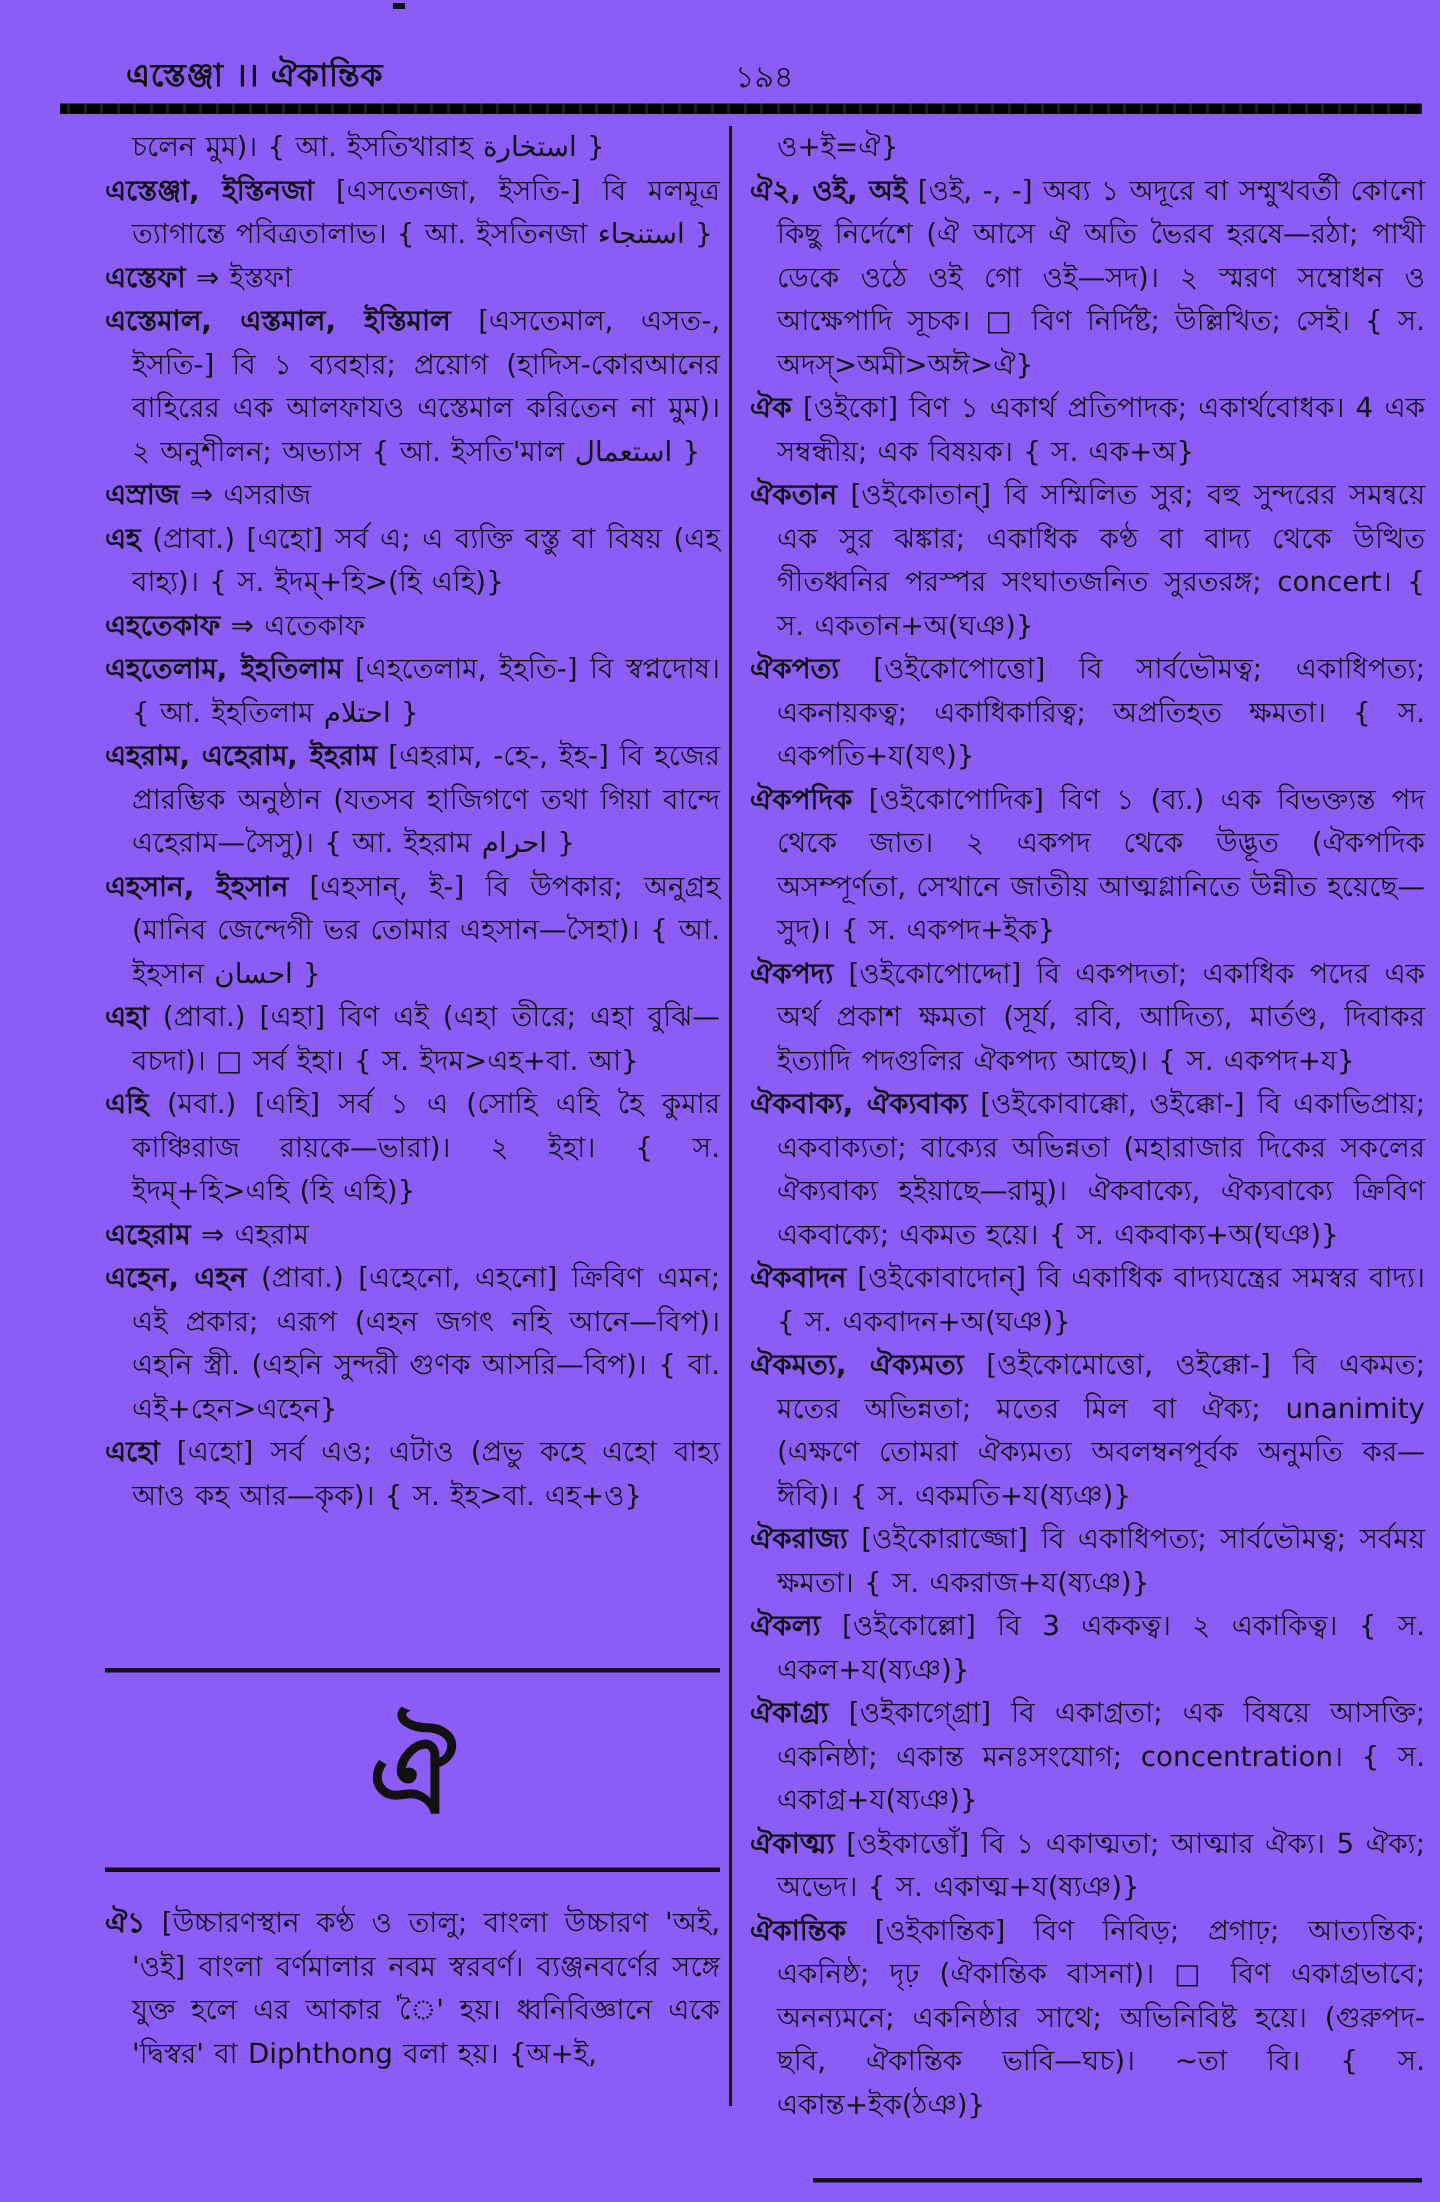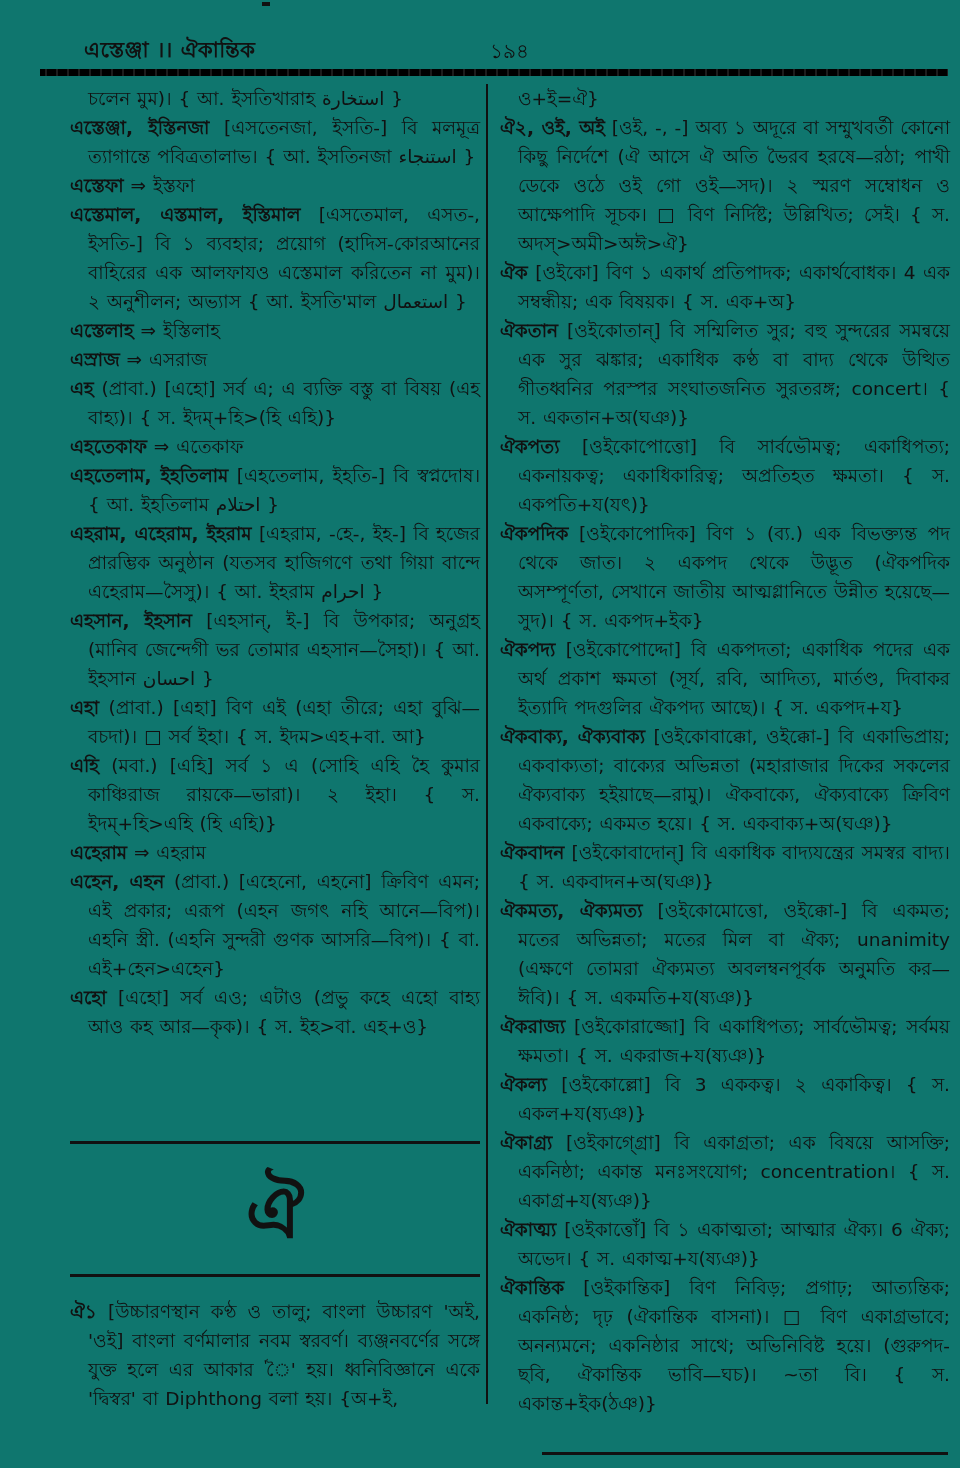--- a/index.html
+++ b/index.html
@@ -1,17 +1,17 @@
 <!DOCTYPE html>
 <html><head>
 <meta charset="utf-8">
 <style>
   html, body { margin:0; padding:0; background:#ffffff; }
   .page {
-    position:relative; width:960px; height:1468px; background:#0f766e;
+    position:relative; width:960px; height:1468px; background:#8b5cf6;
     color:#111; font-family:"DejaVu Sans", sans-serif; overflow:hidden;
   }
   .artifact { position:absolute; background:#111; }
   .dot-top { left:262px; top:2px; width:8px; height:4px; }
 
   .guide-words { position:absolute; left:84px; top:34px; font-size:21px; font-weight:bold; letter-spacing:0.5px; }
   .page-number { position:absolute; left:460px; top:36px; font-size:20px;margin-left:30px; }
   .header-rule {
     position:absolute; left:40px; top:69px; width:908px; height:7px;
     background:repeating-linear-gradient(90deg,#000 0 5px,#1d1d1d 5px 7px,#000 7px 11px);
@@ -47,21 +47,20 @@
   <div class="page-number">১৯৪</div>
   <div class="header-rule"></div>
 
   <div class="columns">
 
     <div class="col-left">
       <p class="entry cont"><b></b><span>চলেন মুম)। { আ. ইসতিখারাহ استخارة }</span></p>
       <p class="entry"><b>এস্তেঞ্জা, ইস্তিনজা</b><span> [এসতেনজা, ইসতি-] বি মলমূত্র ত্যাগান্তে পবিত্রতালাভ। { আ. ইসতিনজা استنجاء }</span></p>
       <p class="entry"><b>এস্তেফা</b><span> ⇒ ইস্তফা</span></p>
       <p class="entry"><b>এস্তেমাল, এস্তমাল, ইস্তিমাল</b><span> [এসতেমাল, এসত-, ইসতি-] বি ১ ব্যবহার; প্রয়োগ (হাদিস-কোরআনের বাহিরের এক আলফাযও এস্তেমাল করিতেন না মুম)। ২ অনুশীলন; অভ্যাস { আ. ইসতি'মাল استعمال }</span></p>
-      <p class="entry"><b>এস্তেলাহ</b><span> ⇒ ইস্তিলাহ</span></p>
       <p class="entry"><b>এস্রাজ</b><span> ⇒ এসরাজ</span></p>
       <p class="entry"><b>এহ</b><span> (প্রাবা.) [এহো] সর্ব এ; এ ব্যক্তি বস্তু বা বিষয় (এহ বাহ্য)। { স. ইদম্+হি&gt;(হি এহি)}</span></p>
       <p class="entry"><b>এহতেকাফ</b><span> ⇒ এতেকাফ</span></p>
       <p class="entry"><b>এহতেলাম, ইহতিলাম</b><span> [এহতেলাম, ইহতি-] বি স্বপ্নদোষ। { আ. ইহতিলাম احتلام }</span></p>
       <p class="entry"><b>এহরাম, এহেরাম, ইহরাম</b><span> [এহরাম, -হে-, ইহ-] বি হজের প্রারম্ভিক অনুষ্ঠান (যতসব হাজিগণে তথা গিয়া বান্দে এহেরাম—সৈসু)। { আ. ইহরাম احرام }</span></p>
       <p class="entry"><b>এহসান, ইহসান</b><span> [এহসান্, ই-] বি উপকার; অনুগ্রহ (মানিব জেন্দেগী ভর তোমার এহসান—সৈহা)। { আ. ইহসান احسان }</span></p>
       <p class="entry"><b>এহা</b><span> (প্রাবা.) [এহা] বিণ এই (এহা তীরে; এহা বুঝি—বচদা)। □ সর্ব ইহা। { স. ইদম&gt;এহ+বা. আ}</span></p>
       <p class="entry"><b>এহি</b><span> (মবা.) [এহি] সর্ব ১ এ (সোহি এহি হৈ কুমার কাঞ্চিরাজ রায়কে—ভারা)। ২ ইহা। { স. ইদম্+হি&gt;এহি (হি এহি)}</span></p>
       <p class="entry"><b>এহেরাম</b><span> ⇒ এহরাম</span></p>
       <p class="entry"><b>এহেন, এহন</b><span> (প্রাবা.) [এহেনো, এহনো] ক্রিবিণ এমন; এই প্রকার; এরূপ (এহন জগৎ নহি আনে—বিপ)। এহনি স্ত্রী. (এহনি সুন্দরী গুণক আসরি—বিপ)। { বা. এই+হেন&gt;এহেন}</span></p>
@@ -85,21 +84,21 @@
       <p class="entry"><b>ঐকতান</b><span> [ওইকোতান্] বি সম্মিলিত সুর; বহু সুন্দরের সমন্বয়ে এক সুর ঝঙ্কার; একাধিক কণ্ঠ বা বাদ্য থেকে উত্থিত গীতধ্বনির পরস্পর সংঘাতজনিত সুরতরঙ্গ; concert। { স. একতান+অ(ঘঞ)}</span></p>
       <p class="entry"><b>ঐকপত্য</b><span> [ওইকোপোত্তো] বি সার্বভৌমত্ব; একাধিপত্য; একনায়কত্ব; একাধিকারিত্ব; অপ্রতিহত ক্ষমতা। { স. একপতি+য(যৎ)}</span></p>
       <p class="entry"><b>ঐকপদিক</b><span> [ওইকোপোদিক] বিণ ১ (ব্য.) এক বিভক্ত্যন্ত পদ থেকে জাত। ২ একপদ থেকে উদ্ভূত (ঐকপদিক অসম্পূর্ণতা, সেখানে জাতীয় আত্মগ্লানিতে উন্নীত হয়েছে—সুদ)। { স. একপদ+ইক}</span></p>
       <p class="entry"><b>ঐকপদ্য</b><span> [ওইকোপোদ্দো] বি একপদতা; একাধিক পদের এক অর্থ প্রকাশ ক্ষমতা (সূর্য, রবি, আদিত্য, মার্তণ্ড, দিবাকর ইত্যাদি পদগুলির ঐকপদ্য আছে)। { স. একপদ+য}</span></p>
       <p class="entry"><b>ঐকবাক্য, ঐক্যবাক্য</b><span> [ওইকোবাক্কো, ওইক্কো-] বি একাভিপ্রায়; একবাক্যতা; বাক্যের অভিন্নতা (মহারাজার দিকের সকলের ঐক্যবাক্য হইয়াছে—রামু)। ঐকবাক্যে, ঐক্যবাক্যে ক্রিবিণ একবাক্যে; একমত হয়ে। { স. একবাক্য+অ(ঘঞ)}</span></p>
       <p class="entry"><b>ঐকবাদন</b><span> [ওইকোবাদোন্] বি একাধিক বাদ্যযন্ত্রের সমস্বর বাদ্য। { স. একবাদন+অ(ঘঞ)}</span></p>
       <p class="entry"><b>ঐকমত্য, ঐক্যমত্য</b><span> [ওইকোমোত্তো, ওইক্কো-] বি একমত; মতের অভিন্নতা; মতের মিল বা ঐক্য; unanimity (এক্ষণে তোমরা ঐক্যমত্য অবলম্বনপূর্বক অনুমতি কর—ঈবি)। { স. একমতি+য(ষ্যঞ)}</span></p>
       <p class="entry"><b>ঐকরাজ্য</b><span> [ওইকোরাজ্জো] বি একাধিপত্য; সার্বভৌমত্ব; সর্বময় ক্ষমতা। { স. একরাজ+য(ষ্যঞ)}</span></p>
       <p class="entry"><b>ঐকল্য</b><span> [ওইকোল্লো] বি 3 এককত্ব। ২ একাকিত্ব। { স. একল+য(ষ্যঞ)}</span></p>
       <p class="entry"><b>ঐকাগ্র্য</b><span> [ওইকাগ্গ্রো] বি একাগ্রতা; এক বিষয়ে আসক্তি; একনিষ্ঠা; একান্ত মনঃসংযোগ; concentration। { স. একাগ্র+য(ষ্যঞ)}</span></p>
-      <p class="entry"><b>ঐকাত্ম্য</b><span> [ওইকাত্তোঁ] বি ১ একাত্মতা; আত্মার ঐক্য। 6 ঐক্য; অভেদ। { স. একাত্ম+য(ষ্যঞ)}</span></p>
+      <p class="entry"><b>ঐকাত্ম্য</b><span> [ওইকাত্তোঁ] বি ১ একাত্মতা; আত্মার ঐক্য। 5 ঐক্য; অভেদ। { স. একাত্ম+য(ষ্যঞ)}</span></p>
       <p class="entry"><b>ঐকান্তিক</b><span> [ওইকান্তিক] বিণ নিবিড়; প্রগাঢ়; আত্যন্তিক; একনিষ্ঠ; দৃঢ় (ঐকান্তিক বাসনা)। □ বিণ একাগ্রভাবে; অনন্যমনে; একনিষ্ঠার সাথে; অভিনিবিষ্ট হয়ে। (গুরুপদ-ছবি, ঐকান্তিক ভাবি—ঘচ)। ~তা বি। { স. একান্ত+ইক(ঠঞ)}</span></p>
     </div>
 
   </div>
 
   <div class="bottom-rule"></div>
 
 </div>
 
 </body></html>

